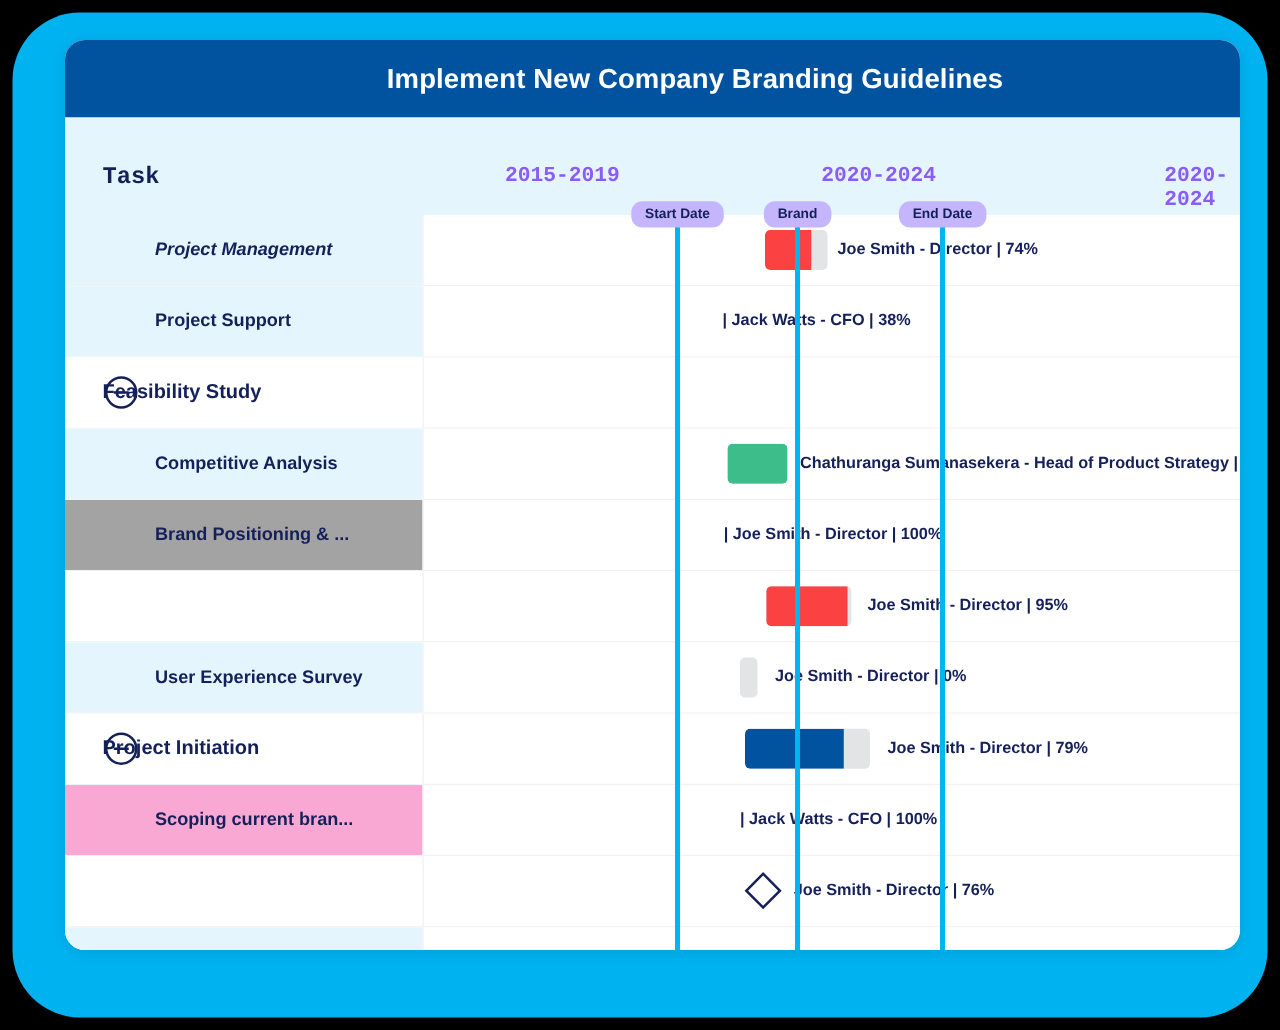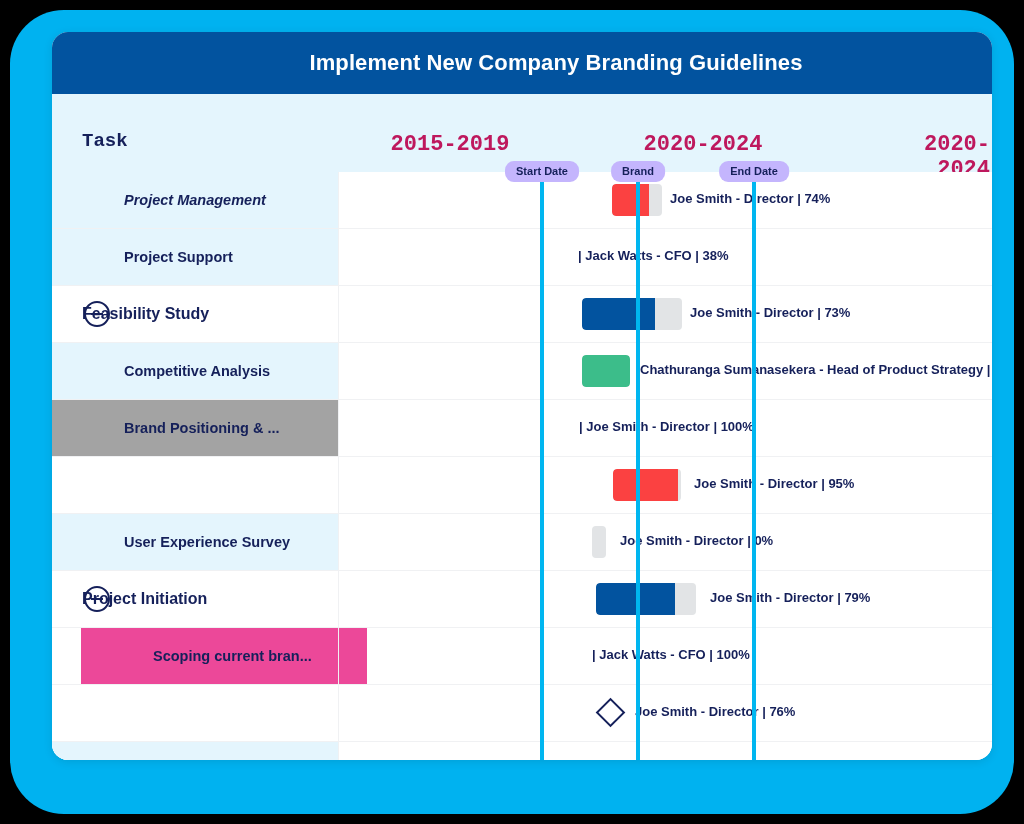--- a/index.html
+++ b/index.html
@@ -69,24 +69,24 @@
     position: absolute;
     left: 30px;
     top: 36px;
     font-size: 19px;
     font-weight: bold;
     color: #15205a;
   }
   .colheader .tick {
     position: absolute;
     top: 38px;
-    font-size: 22px;
-    font-weight: bold;
-    color: #be185d;
-    text-align: right;
+    font-size: 17px;
+    font-weight: bold;
+    color: #8b5cf6;
+    text-align: left;
     transform: translateX(-50%);
   }
 
   
   .body {
     position: absolute;
     left: 0; top: 140px;
     width: 940px;
     height: 588px;
   }
@@ -271,26 +271,20 @@
           <div class="lane">
             <div class="barlabel" style="left: 240px;">| Jack Watts - CFO | 38%</div>
           </div>
         </div>
         <div class="row group">
           <div class="left">
             <div class="collapse-icon"></div>
             <div class="label">Feasibility Study</div>
           </div>
           <div class="vsep"></div>
-          <div class="lane">
-            <div class="bar" style="left: 244px; width: 100px;">
-              <div class="fill" style="width: 73%; background: rgb(2, 83, 159);"></div>
-            </div>
-            <div class="barlabel" style="left: 352px;">Joe Smith - Director | 73%</div>
-          </div>
         </div>
         <div class="row tinted">
           <div class="left" style="background: rgb(228, 245, 253);">
             <div class="label">Competitive Analysis</div>
           </div>
           <div class="vsep"></div>
           <div class="lane">
             <div class="bar full" style="left: 244px; width: 48px;">
               <div class="fill" style="width: 100%; background: rgb(60, 189, 138);"></div>
             </div>
@@ -332,21 +326,21 @@
           </div>
           <div class="vsep"></div>
           <div class="lane">
             <div class="bar" style="left: 258px; width: 100px;">
               <div class="fill" style="width: 79%; background: rgb(2, 83, 159);"></div>
             </div>
             <div class="barlabel" style="left: 372px;">Joe Smith - Director | 79%</div>
           </div>
         </div>
         <div class="row tinted">
-          <div class="left" style="background: #ec4899; margin-left: 29px;">
+          <div class="left" style="background: #f9a8d4;">
             <div class="label">Scoping current bran...</div>
           </div>
           <div class="vsep"></div>
           <div class="lane">
             <div class="barlabel" style="left: 254px;">| Jack Watts - CFO | 100%</div>
           </div>
         </div>
         <div class="row tinted">
           <div class="vsep"></div>
           <div class="lane">

